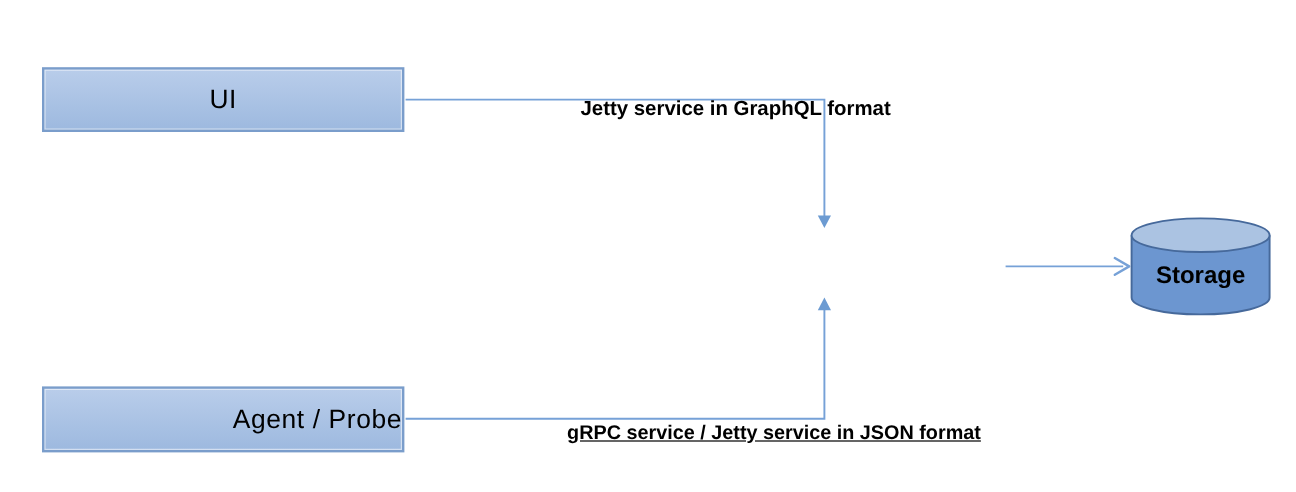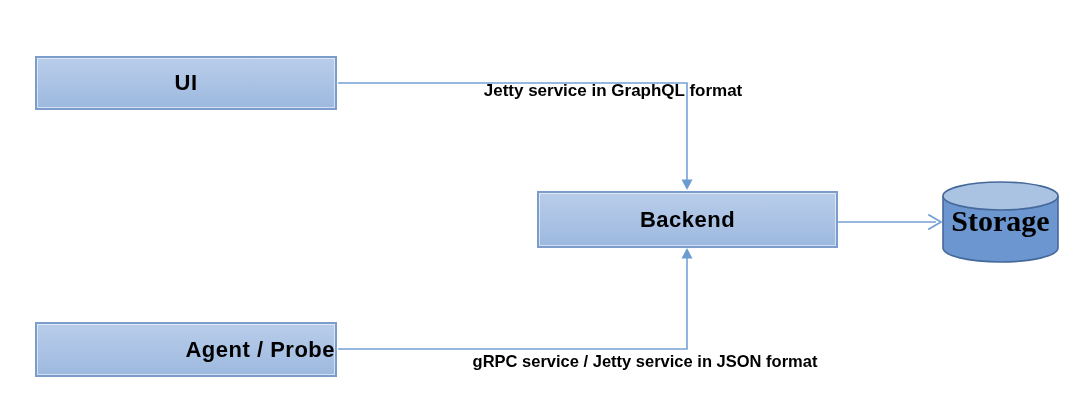--- a/index.html
+++ b/index.html
@@ -60,48 +60,47 @@
   .node-box {
     position: absolute;
     display: flex;
     align-items: center;
     justify-content: center;
     background: linear-gradient(to bottom, var(--box-fill-top), var(--box-fill-bottom));
     border: 2px solid var(--box-border);
     box-shadow: inset 0 0 0 1px rgba(255,255,255,0.55);
     color: var(--text);
     font-size: 22px;
-    font-weight: 700;
+    font-weight: 400;
     letter-spacing: 0.5px;
   }
   .box-ui     { left: 35px;  top: 56px;  width: 302px; height: 54px; }
   .box-agent  { left: 35px;  top: 322px; width: 302px; height: 55px; justify-content: flex-end; }
   .box-backend{ left: 537px; top: 191px; width: 301px; height: 57px; }
   .cyl-label {
     position: absolute;
     left: 943px; top: 204px;
     width: 115px; height: 52px;
     display: flex;
-    align-items: flex-start;
+    align-items: center;
     justify-content: center;
     color: var(--text);
-    font-size: 30px;
+    font-size: 20px;
     font-weight: 700;
-    font-family: Liberation Serif, serif;
   }
   .edge-label {
     position: absolute;
     transform: translateX(-50%);
     white-space: nowrap;
     color: var(--text);
     font-size: 17px;
     font-weight: 700;
   }
   .label-top    { left: 613px; top: 45px; margin-top: 36px; }
-  .label-bottom { left: 645px; top: 352px; font-size: 16.5px; }
+  .label-bottom { left: 645px; top: 352px; font-size: 16.5px; text-decoration: underline; }
 </style>
 </head>
 <body>
 
 <div class="canvas">
 
   <svg class="connector-layer" width="1080" height="410" viewBox="0 0 1080 410" xmlns="http://www.w3.org/2000/svg">
 
     <path class="conn" d="M338 83 H687 V182"></path>
     <path class="arrow-fill" d="M687 190 L681.5 179.5 L692.5 179.5 Z"></path>
@@ -119,23 +118,20 @@
   </svg>
 
   <div class="node-box box-ui">
     <span>UI</span>
   </div>
 
   <div class="node-box box-agent">
     <span>Agent / Probe</span>
   </div>
 
-  <div class="node-box box-backend">
-    <span>Backend</span>
-  </div>
 
   <div class="cyl-label">
     <span>Storage</span>
   </div>
 
   <div class="edge-label label-top">Jetty service in GraphQL format</div>
 
   <div class="edge-label label-bottom">gRPC service / Jetty service in JSON format</div>
 
 </div>

